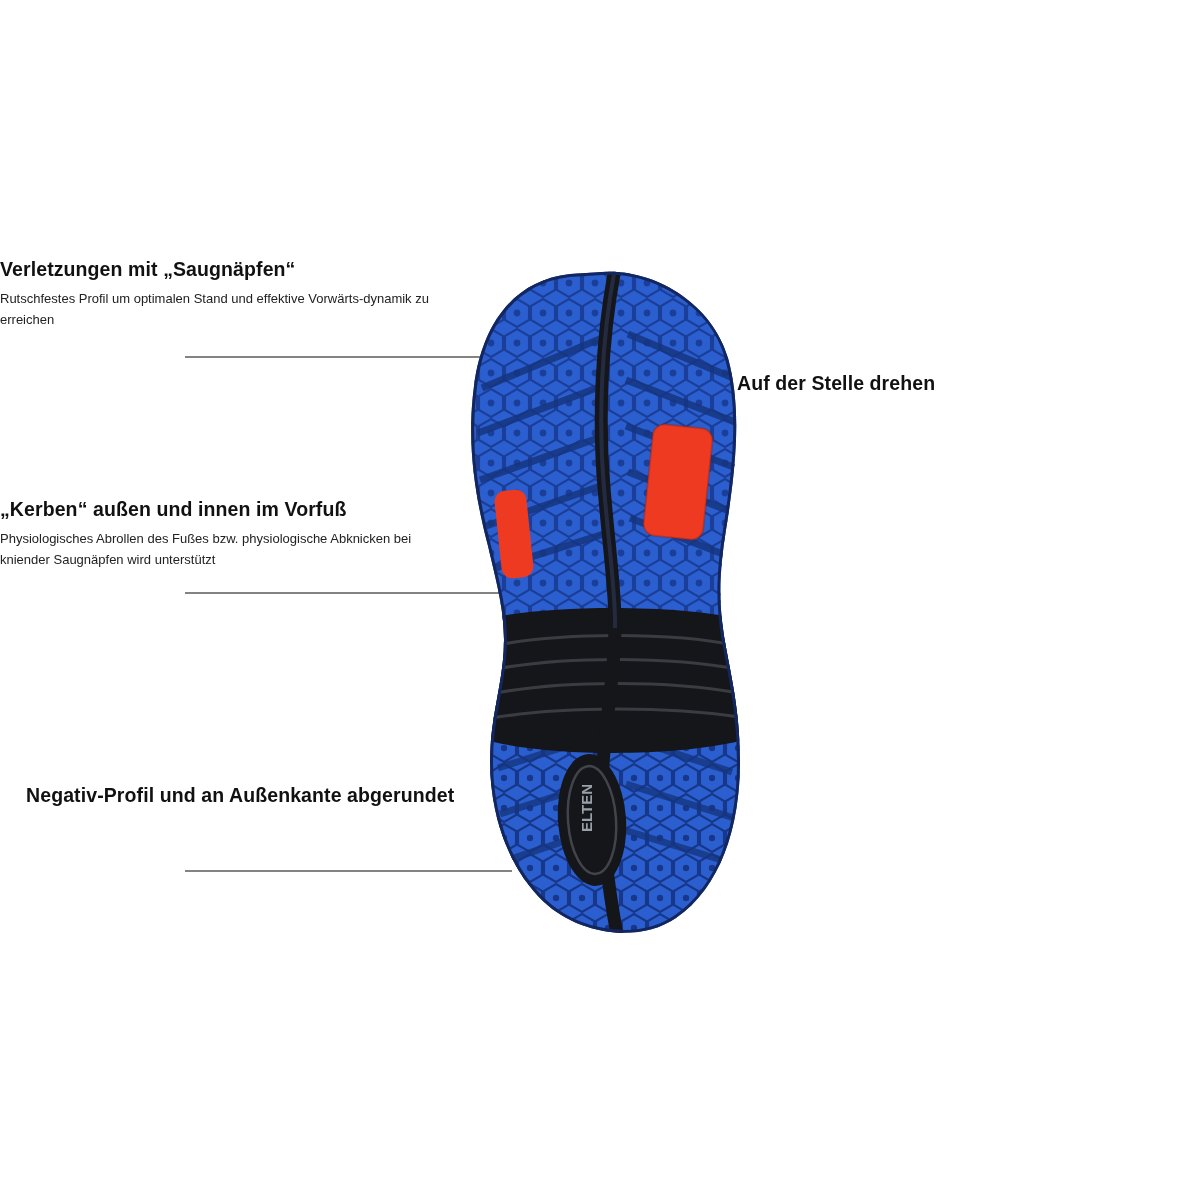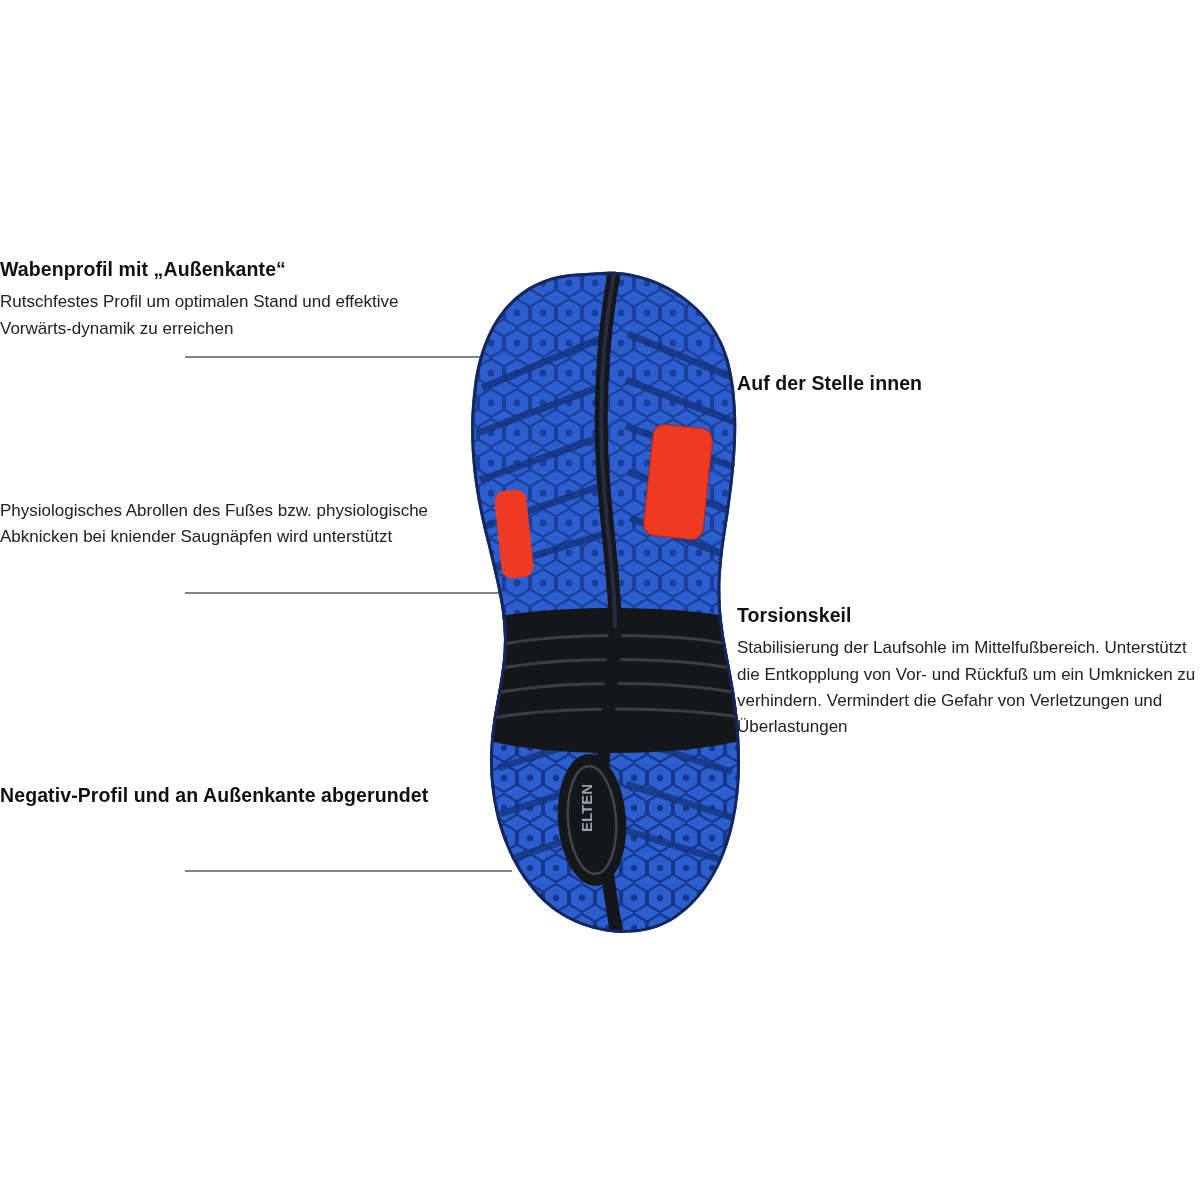--- a/index.html
+++ b/index.html
@@ -17,29 +17,29 @@
   .ann{position:absolute;}
   .ann .head{
     font-size:19.5px;
     font-weight:bold;
     letter-spacing:.1px;
     color:#111111;
     margin:0 0 9px 0;
     line-height:1.15;
   }
   .ann .body{
-    font-size:17px;
+    font-size:13px;
     line-height:1.55;
     color:#222222;
     margin:0;
   }
 
   #ann-wabenprofil{left:0px;top:258px;width:470px;}
   #ann-kerben{left:0px;top:498px;width:430px;}
-  #ann-negativ{left:0px;top:784px;width:480px;}
+  #ann-negativ{left:0px;top:784px;width:480px;padding-left:26px;}
   #ann-drehen{left:737px;top:372px;width:460px;}
   #ann-torsion{left:737px;top:604px;width:460px;}
 
   
   #leaders{position:absolute;left:0;top:0;width:1200px;height:1200px;pointer-events:none;}
 
   
   #sole{position:absolute;left:452px;top:268px;width:320px;height:680px;}
 </style>
 </head>
@@ -171,34 +171,31 @@
                C 126 666 186 676 224 650
                C 268 620 288 560 288 494
                C 288 440 278 404 272 368
                C 266 330 268 300 274 262
                C 284 200 290 140 276 90
                C 260 34 200 0 150 4 Z" fill="none" stroke="#13265e" stroke-width="6"></path>
     </g>
   </svg>
 
   <div class="ann" id="ann-wabenprofil">
-    <p class="head">Wabenprofil mit „Außenkante“</p>
+    <p class="head">Verletzungen mit „Saugnäpfen“</p>
     <p class="body">Rutschfestes Profil um optimalen Stand und effektive Vorwärts-dynamik zu erreichen</p>
   </div>
 
   <div class="ann" id="ann-kerben">
+    <p class="head">„Kerben“ außen und innen im Vorfuß</p>
     <p class="body">Physiologisches Abrollen des Fußes bzw. physiologische Abknicken bei kniender Saugnäpfen wird unterstützt</p>
   </div>
 
   <div class="ann" id="ann-negativ">
     <p class="head">Negativ-Profil und an Außenkante abgerundet</p>
   </div>
 
   <div class="ann" id="ann-drehen">
-    <p class="head">Auf der Stelle innen</p>
-  </div>
-
-  <div class="ann" id="ann-torsion">
-    <p class="head">Torsionskeil</p>
-    <p class="body">Stabilisierung der Laufsohle im Mittelfußbereich. Unterstützt die Entkopplung von Vor- und Rückfuß um ein Umknicken zu verhindern. Vermindert die Gefahr von Verletzungen und Überlastungen</p>
-  </div>
+    <p class="head">Auf der Stelle drehen</p>
+  </div>
+
 
 </div>
 
 </body></html>

